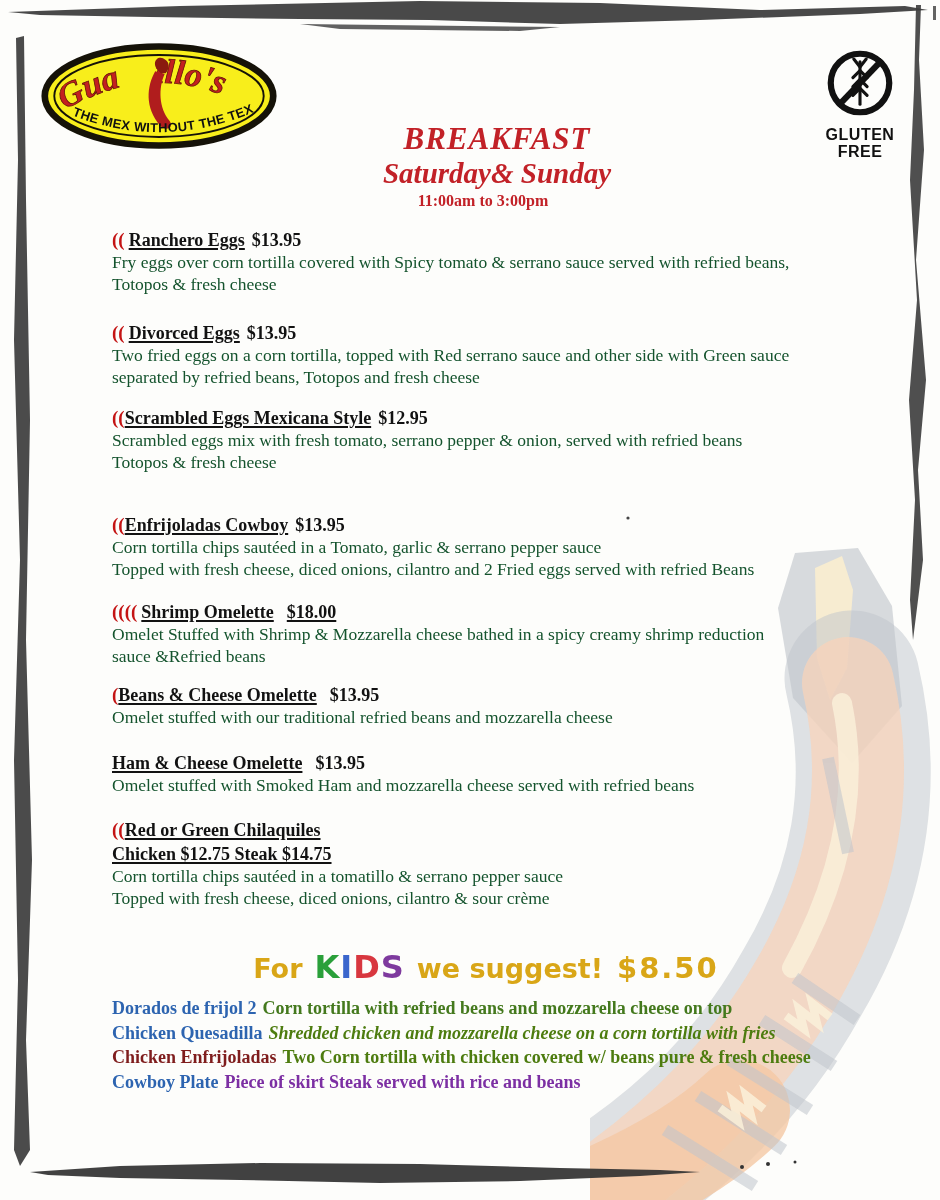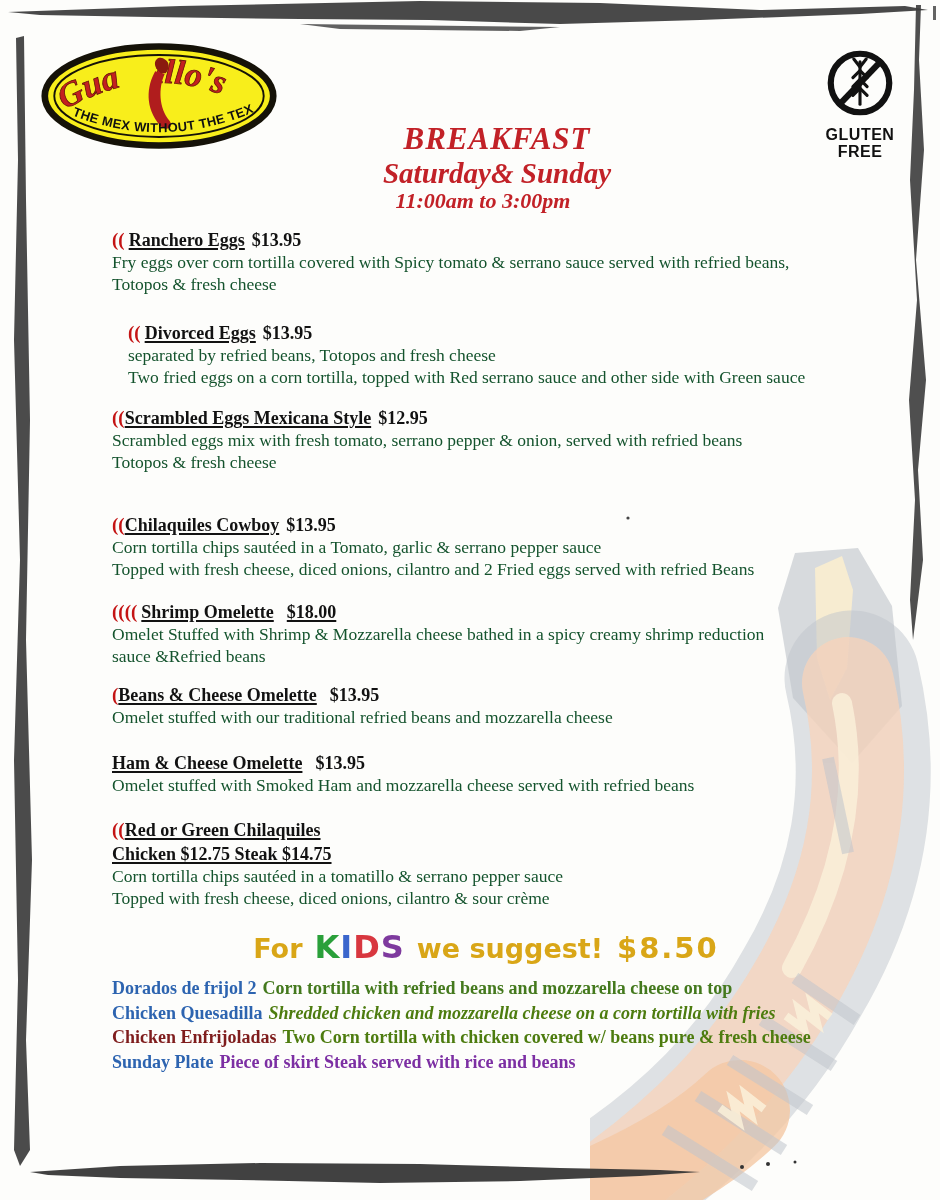--- a/index.html
+++ b/index.html
@@ -12,35 +12,35 @@
   
   .logo{position:absolute;left:40px;top:40px;width:238px;height:112px;}
   
   .gluten{position:absolute;left:813px;top:44px;width:94px;text-align:center;}
   .gluten-label{font-family:"Liberation Sans",sans-serif;font-weight:bold;font-size:16px;
                 line-height:17px;color:#111;letter-spacing:.5px;}
   
   .mheader{position:absolute;left:127px;top:122px;width:740px;text-align:center;color:#c22127;}
   .mh-title{font-size:31px;font-weight:bold;font-style:italic;letter-spacing:1px;line-height:34px;}
   .mh-sub{font-size:29px;font-weight:bold;font-style:italic;line-height:34px;}
-  .mh-hours{font-size:22px;font-weight:bold;font-style:italic;line-height:22px;margin-right:28px;}
+  .mh-hours{font-size:16px;font-weight:bold;line-height:22px;margin-right:28px;}
   
   .menu{position:absolute;left:112px;top:228px;width:760px;color:#1e1e1e;}
   .item{margin-bottom:22px;}
   .item-header{font-size:18px;font-weight:bold;line-height:24px;color:#121212;}
   .uline{text-decoration:underline;text-decoration-thickness:1.5px;text-underline-offset:2px;}
   .item-price{margin-left:7px;}
   .price-far{margin-left:13px;text-align:right;}
   .item-desc{font-size:17.5px;line-height:21.5px;color:#14532d;}
   .chili{color:#c41414;font-weight:bold;font-size:19px;letter-spacing:-1px;margin-right:1px;}
   .chili-gap{margin-right:5px;}
-  .gap-26{margin-bottom:26px;} .gap-18{margin-bottom:18px;margin-left:16px;} .gap-40{margin-bottom:40px;}
+  .gap-26{margin-bottom:26px;} .gap-18{margin-bottom:18px;} .gap-40{margin-bottom:40px;}
   .gap-20{margin-bottom:20px;} .gap-16{margin-bottom:16px;} .gap-22{margin-bottom:22px;}
   
-  .kids{position:absolute;left:112px;top:928px;width:748px;}
+  .kids{position:absolute;left:112px;top:948px;width:748px;}
   .kids-heading{text-align:center;font-family:"DejaVu Sans",sans-serif;font-weight:bold;
                 white-space:nowrap;margin-bottom:10px;}
   .k-for{font-size:27px;margin-right:12px;}
   .k-letter{font-size:32px;letter-spacing:1px;}
   .k-rest{font-size:27px;margin-left:12px;}
   .k-price{font-size:29px;margin-left:14px;letter-spacing:2px;}
   .kids-item{font-size:18px;font-weight:bold;line-height:24.5px;}
   .kids-name{margin-right:6px;}
 </style>
 </head>
@@ -118,35 +118,35 @@
           <span class="chili">(</span><span class="chili chili-gap">(</span><span class="uline">Ranchero Eggs</span><span class="item-price">$13.95</span>
         </div>
         <div class="item-desc">Fry eggs over corn tortilla covered with Spicy tomato &amp; serrano sauce served with refried beans,</div>
         <div class="item-desc">Totopos &amp; fresh cheese</div>
       </div>
 
       <div class="item gap-18">
         <div class="item-header">
           <span class="chili">(</span><span class="chili chili-gap">(</span><span class="uline">Divorced Eggs</span><span class="item-price">$13.95</span>
         </div>
+        <div class="item-desc">Two fried eggs on a corn tortilla, topped with Red serrano sauce and other side with Green sauce</div>
         <div class="item-desc">separated by refried beans, Totopos and fresh cheese</div>
-        <div class="item-desc">Two fried eggs on a corn tortilla, topped with Red serrano sauce and other side with Green sauce</div>
       </div>
 
       <div class="item gap-40">
         <div class="item-header">
           <span class="chili">(</span><span class="chili">(</span><span class="uline">Scrambled Eggs Mexicana Style</span><span class="item-price">$12.95</span>
         </div>
         <div class="item-desc">Scrambled eggs mix with fresh tomato, serrano pepper &amp; onion, served with refried beans</div>
         <div class="item-desc">Totopos &amp; fresh cheese</div>
       </div>
 
       <div class="item gap-20">
         <div class="item-header">
-          <span class="chili">(</span><span class="chili">(</span><span class="uline">Chilaquiles Cowboy</span><span class="item-price">$13.95</span>
+          <span class="chili">(</span><span class="chili">(</span><span class="uline">Enfrijoladas Cowboy</span><span class="item-price">$13.95</span>
         </div>
         <div class="item-desc">Corn tortilla chips sautéed in a Tomato, garlic &amp; serrano pepper sauce</div>
         <div class="item-desc">Topped with fresh cheese, diced onions, cilantro and 2 Fried eggs served with refried Beans</div>
       </div>
 
       <div class="item gap-16">
         <div class="item-header">
           <span class="chili">(</span><span class="chili">(</span><span class="chili">(</span><span class="chili chili-gap">(</span><span class="uline"><span>Shrimp Omelette</span><span class="item-price price-far">$18.00</span></span>
         </div>
         <div class="item-desc">Omelet Stuffed with Shrimp &amp; Mozzarella cheese bathed in a spicy creamy shrimp reduction</div>
@@ -187,21 +187,21 @@
       <div class="kids-item">
         <span class="kids-name" style="color: rgb(45, 100, 176);">Dorados de frijol 2</span><span class="kids-desc" style="color: rgb(68, 121, 29);">Corn tortilla with refried beans and mozzarella cheese on top</span>
       </div>
       <div class="kids-item">
         <span class="kids-name" style="color: rgb(45, 100, 176);">Chicken Quesadilla</span><span class="kids-desc" style="color: #4d7c0f; font-style: italic;">Shredded chicken and mozzarella cheese on a corn tortilla with fries</span>
       </div>
       <div class="kids-item">
         <span class="kids-name" style="color: #7f1d1d;">Chicken Enfrijoladas</span><span class="kids-desc" style="color: #4d7c0f;">Two Corn tortilla with chicken covered w/ beans pure &amp; fresh cheese</span>
       </div>
       <div class="kids-item">
-        <span class="kids-name" style="color: rgb(45, 100, 176);">Sunday Plate</span><span class="kids-desc" style="color: rgb(124, 47, 163);">Piece of skirt Steak served with rice and beans</span>
+        <span class="kids-name" style="color: rgb(45, 100, 176);">Cowboy Plate</span><span class="kids-desc" style="color: rgb(124, 47, 163);">Piece of skirt Steak served with rice and beans</span>
       </div>
     </div>
 
   </div>
 
   <svg class="scan-overlay" viewBox="0 0 940 1200">
     <path d="M8,12 L180,6 L420,1 L600,3 L760,10 L905,6 L928,10 L860,14 L700,20 L560,24 L430,20 L300,19 L150,17 L40,15 Z" fill="#3a3a3a" opacity="0.92"></path>
     <path d="M300,24 L560,27 L520,31 L340,29 Z" fill="#454545" opacity="0.85"></path>
     <path d="M16,38 L24,36 L26,200 L30,420 L26,640 L32,860 L26,1040 L30,1150 L20,1166 L14,1150 L18,980 L14,760 L20,560 L14,340 L18,160 Z" fill="#3c3c3c" opacity="0.92"></path>
     <path d="M916,5 L921,5 L919,60 L924,150 L916,260 L926,380 L918,470 L923,560 L913,640 L910,600 L915,500 L909,400 L917,300 L910,180 L914,90 Z" fill="#3c3c3c" opacity="0.9"></path>

